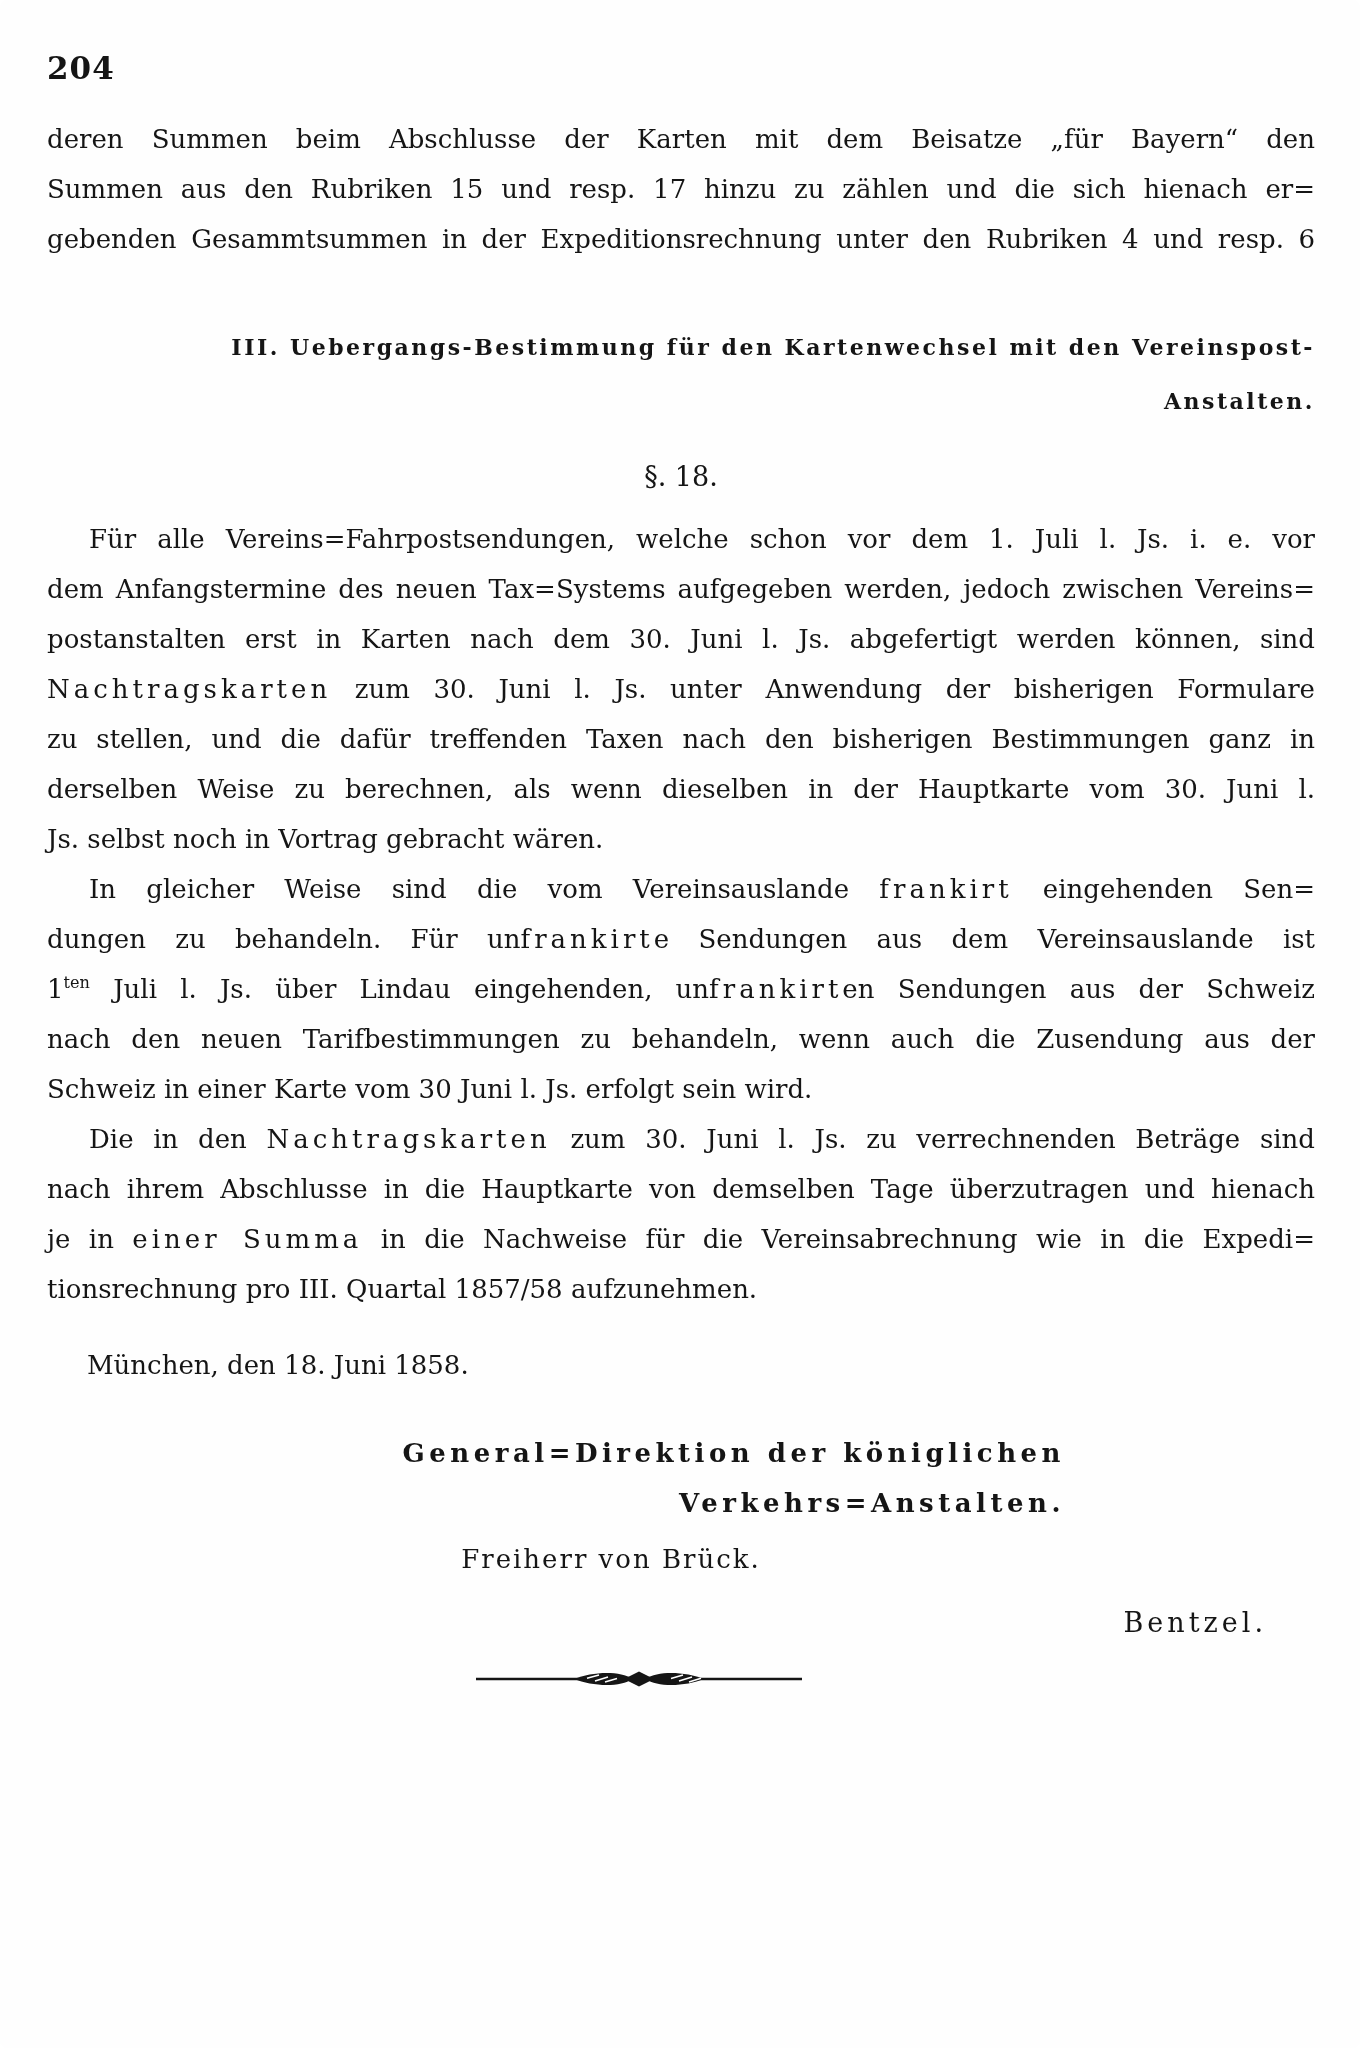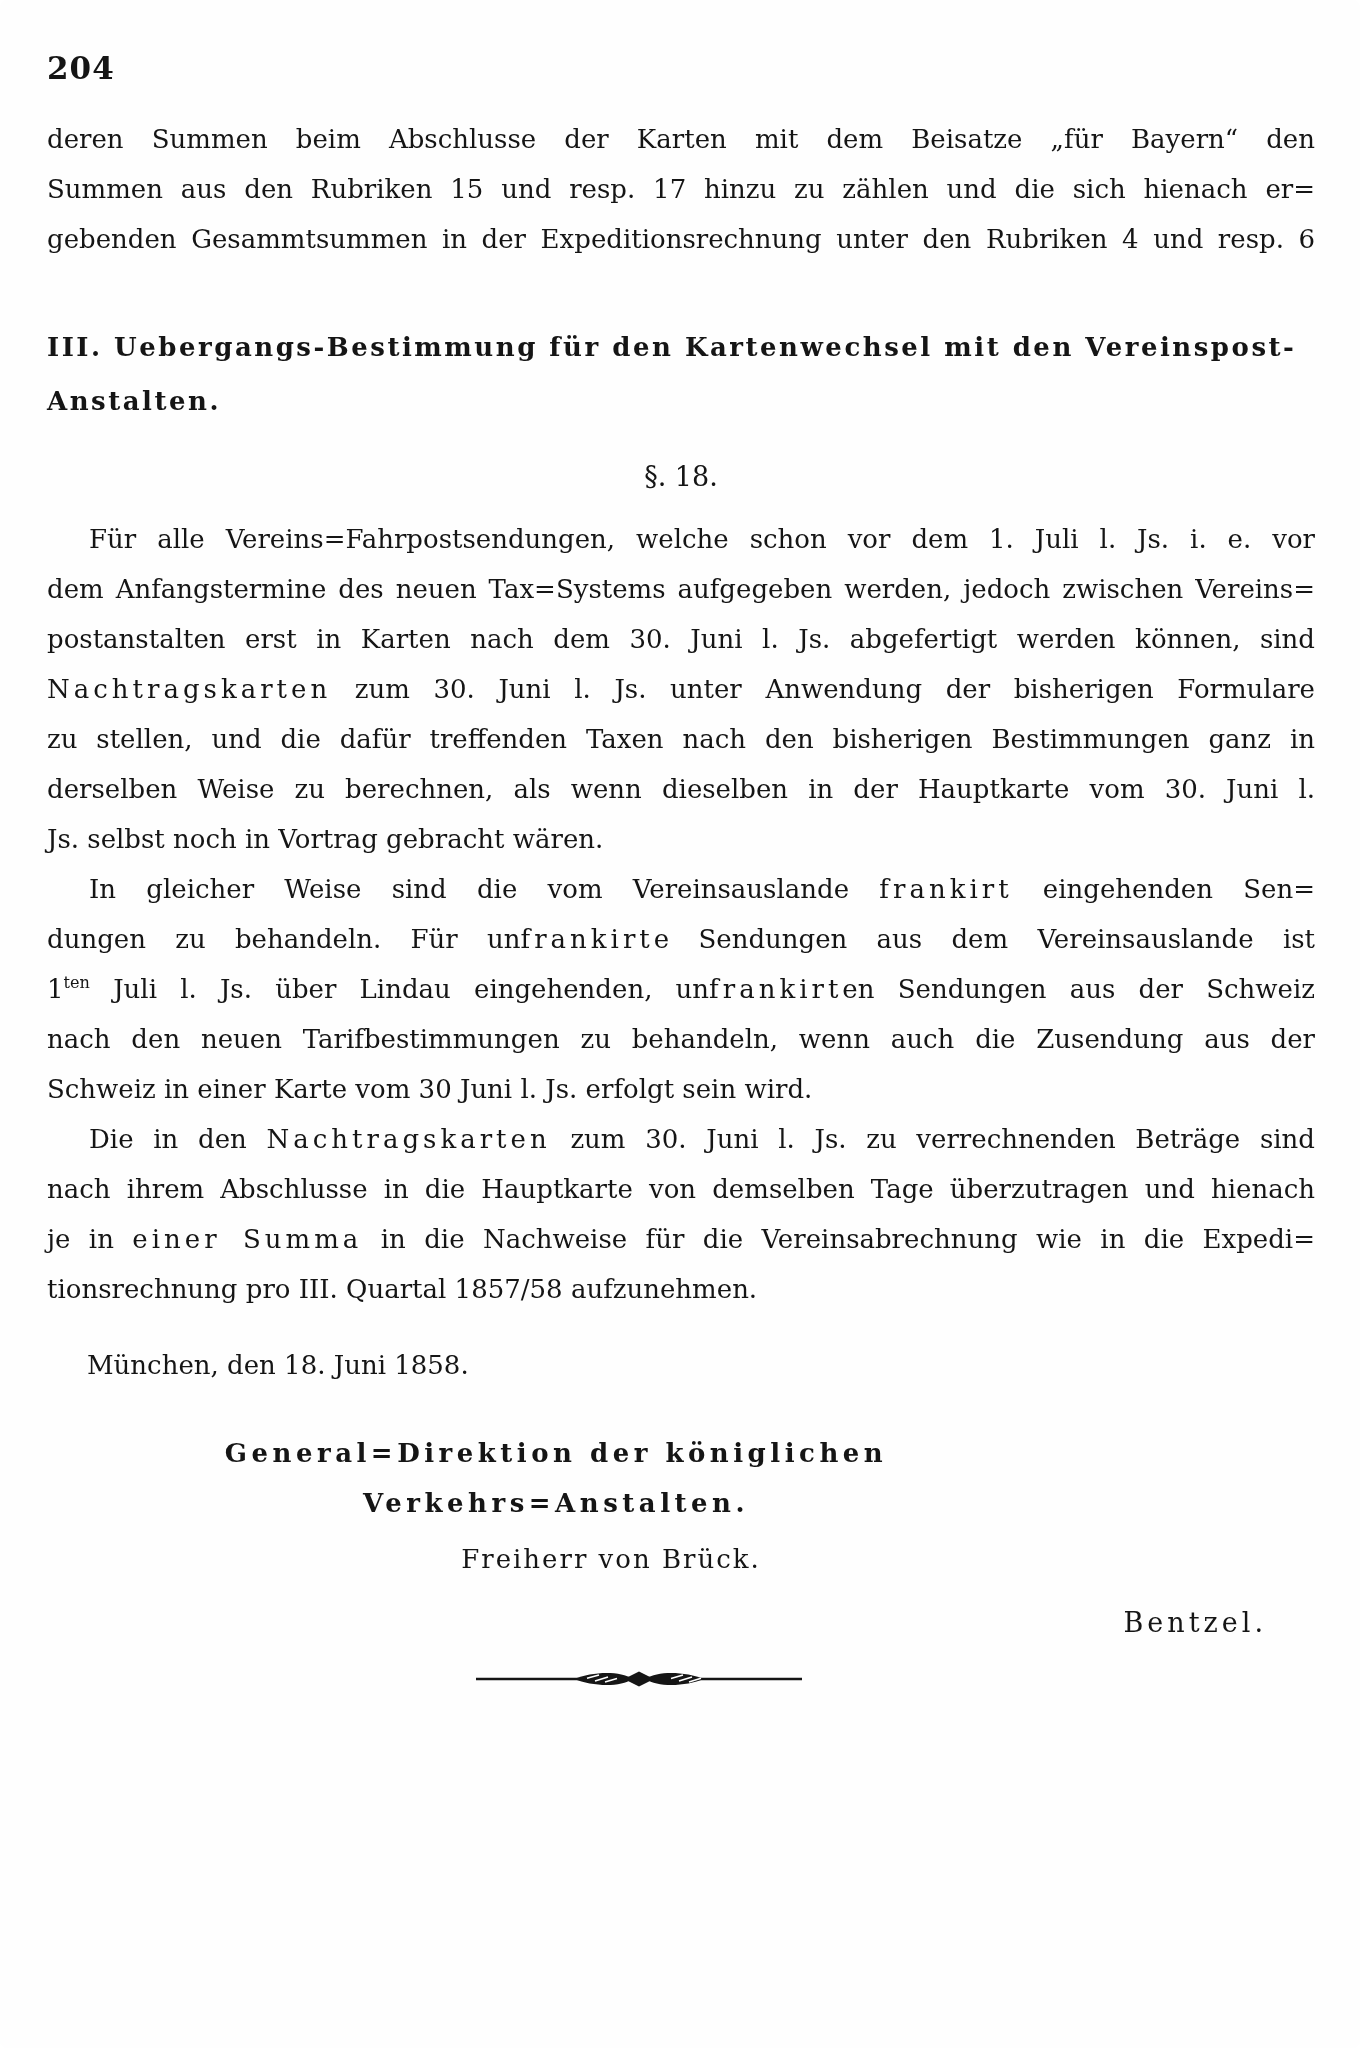--- a/index.html
+++ b/index.html
@@ -22,42 +22,42 @@
   .para .line{
     text-align:justify;
     text-align-last:justify;
   }
   .para .line.last{text-align-last:left;}
   .para.ind .line:first-child{padding-left:42px;}
   .sp{letter-spacing:4px;}
   sup{font-size:0.62em;line-height:0;vertical-align:super;letter-spacing:0;}
   .heading{
     margin-top:56px;
-    text-align:left;
-    font-size:26px;
+    text-align:right;
+    font-size:22px;
     font-weight:bold;
     letter-spacing:2.5px;
     line-height:54px;
   }
   .section-mark{
     margin-top:24px;
     text-align:center;
     font-size:27px;
     line-height:50px;
   }
   .body-block{margin-top:12px;}
   .dateline{
     margin-top:26px;
     padding-left:40px;
     font-size:26px;
     line-height:50px;
   }
   .sig-institution{
     margin-top:38px;
-    text-align:center;
+    text-align:right;
     padding-right:250px;
     font-size:26px;
     font-weight:bold;
     letter-spacing:4.5px;
     line-height:50px;
   }
   .sig-name{
     margin-top:6px;
     text-align:center;
     padding-right:140px;

